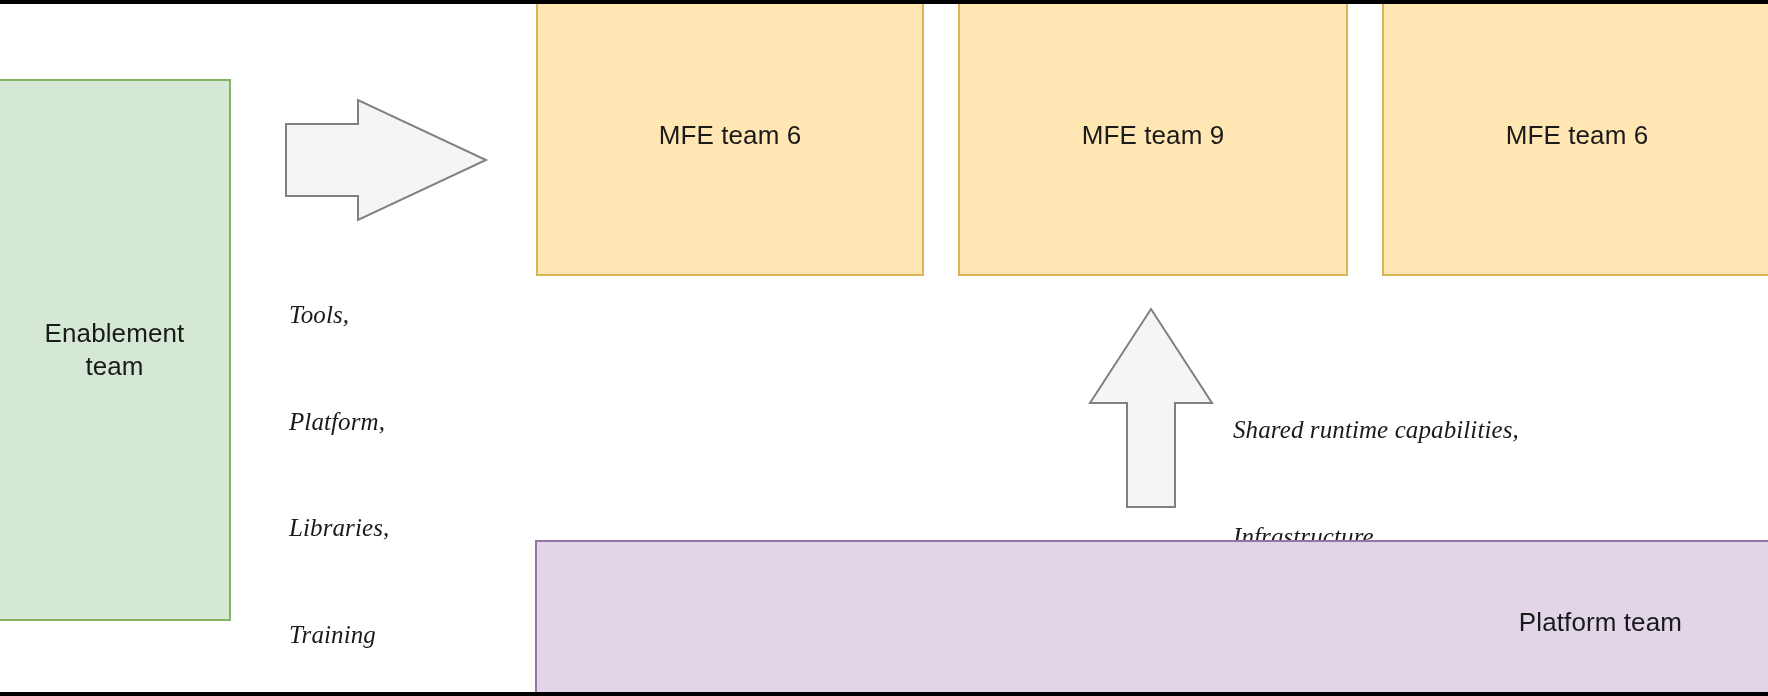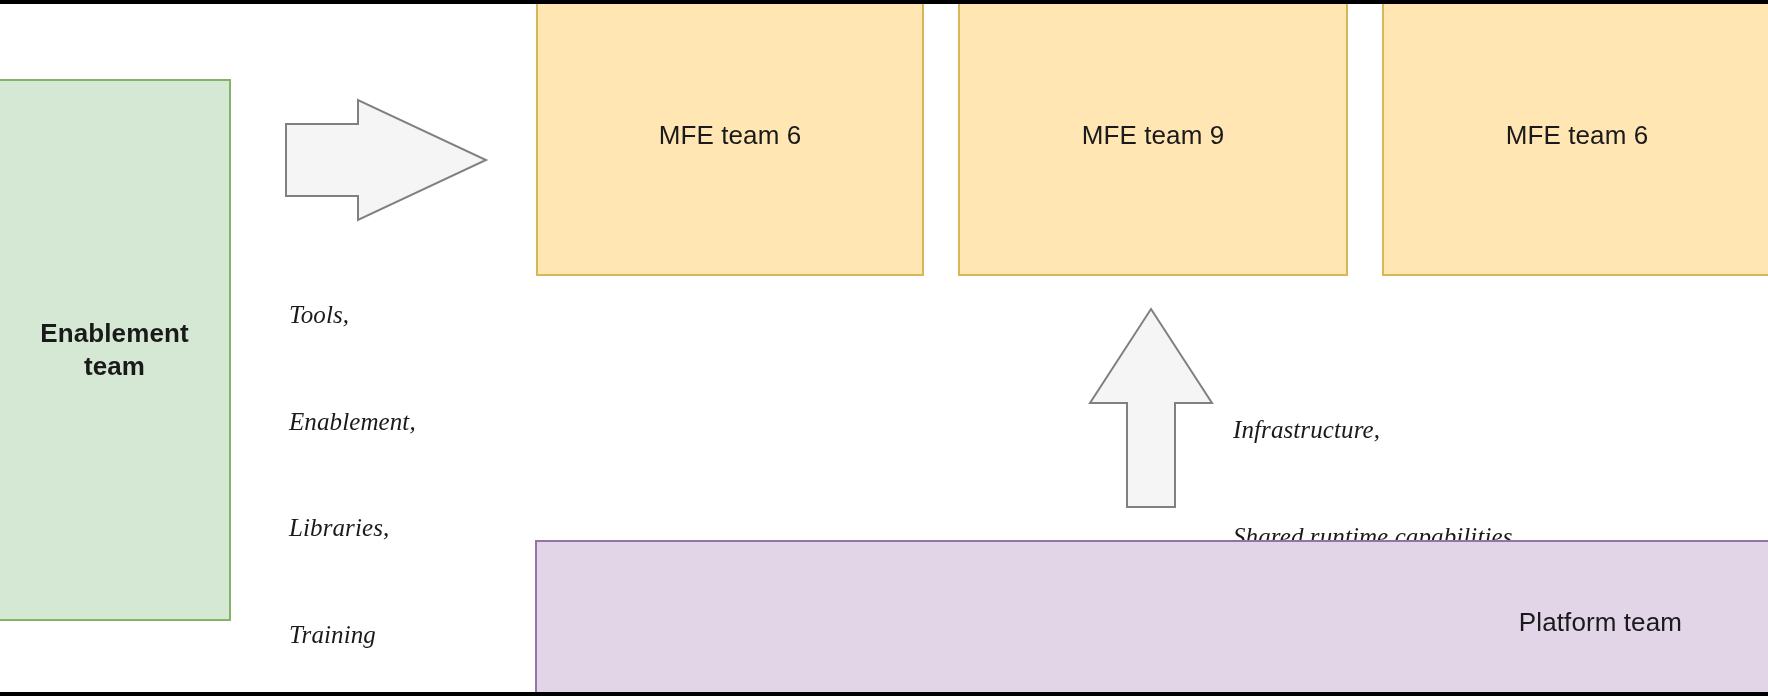--- a/index.html
+++ b/index.html
@@ -34,21 +34,20 @@
     letter-spacing: 0.1px;
   }
   .box-enablement {
     left: 0px;
     top: 75px;
     width: 231px;
     height: 542px;
     background: #d5e8d4;
     border: 2px solid #82b366;
     border-left: none;
-    font-weight: bold;
   }
   .box-mfe {
     top: -8px;
     height: 280px;
     background: #ffe6b3;
     border: 2px solid #d6b656;
   }
   .box-mfe-1 { left: 536px;  width: 388px; }
   .box-mfe-2 { left: 958px;  width: 390px; }
   .box-mfe-3 { left: 1382px; width: 390px; }
@@ -123,42 +122,42 @@
       <div>team</div>
     </div>
   </div>
 
   <svg class="arrow-svg arrow-right-wrap" viewBox="0 0 204 124">
     <polygon class="arrow-shape" points="2,26 74,26 74,2 202,62 74,122 74,98 2,98"></polygon>
   </svg>
 
   <div class="annotation annotation-enablement">
     <div>Tools,</div>
-    <div>Enablement,</div>
+    <div>Platform,</div>
     <div>Libraries,</div>
     <div>Training</div>
   </div>
 
   <div class="box box-mfe box-mfe-1">
     <span>MFE team 6</span>
   </div>
   <div class="box box-mfe box-mfe-2">
     <span>MFE team 9</span>
   </div>
   <div class="box box-mfe box-mfe-3">
     <span>MFE team 6</span>
   </div>
 
   <svg class="arrow-svg arrow-up-wrap" viewBox="0 0 126 202">
     <polygon class="arrow-shape" points="63,2 124,96 87,96 87,200 39,200 39,96 2,96"></polygon>
   </svg>
 
   <div class="annotation annotation-platform">
+    <div>Shared runtime capabilities,</div>
     <div>Infrastructure,</div>
-    <div>Shared runtime capabilities,</div>
     <div>Domain services</div>
   </div>
 
   <div class="box box-platform">
     <span class="label-platform">Platform team</span>
   </div>
 
 </div>
 
 </body></html>

